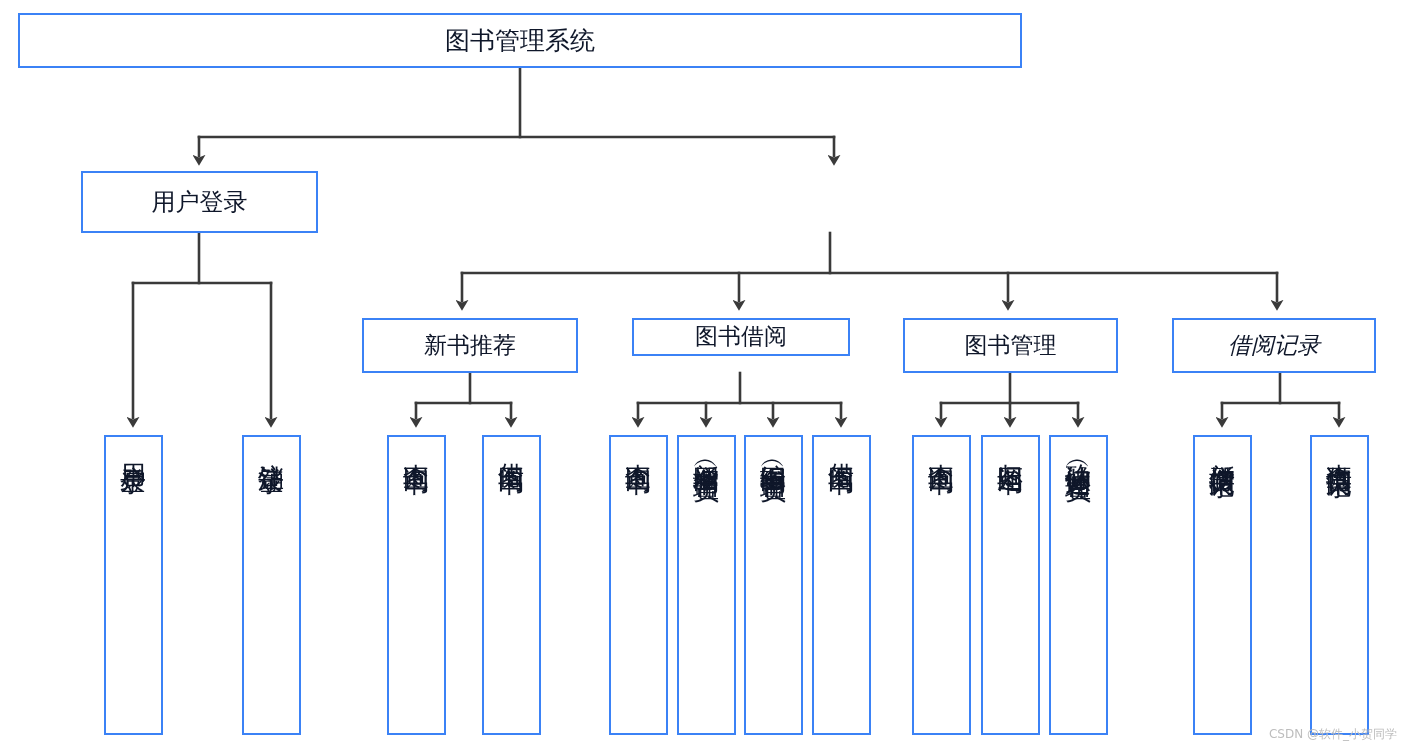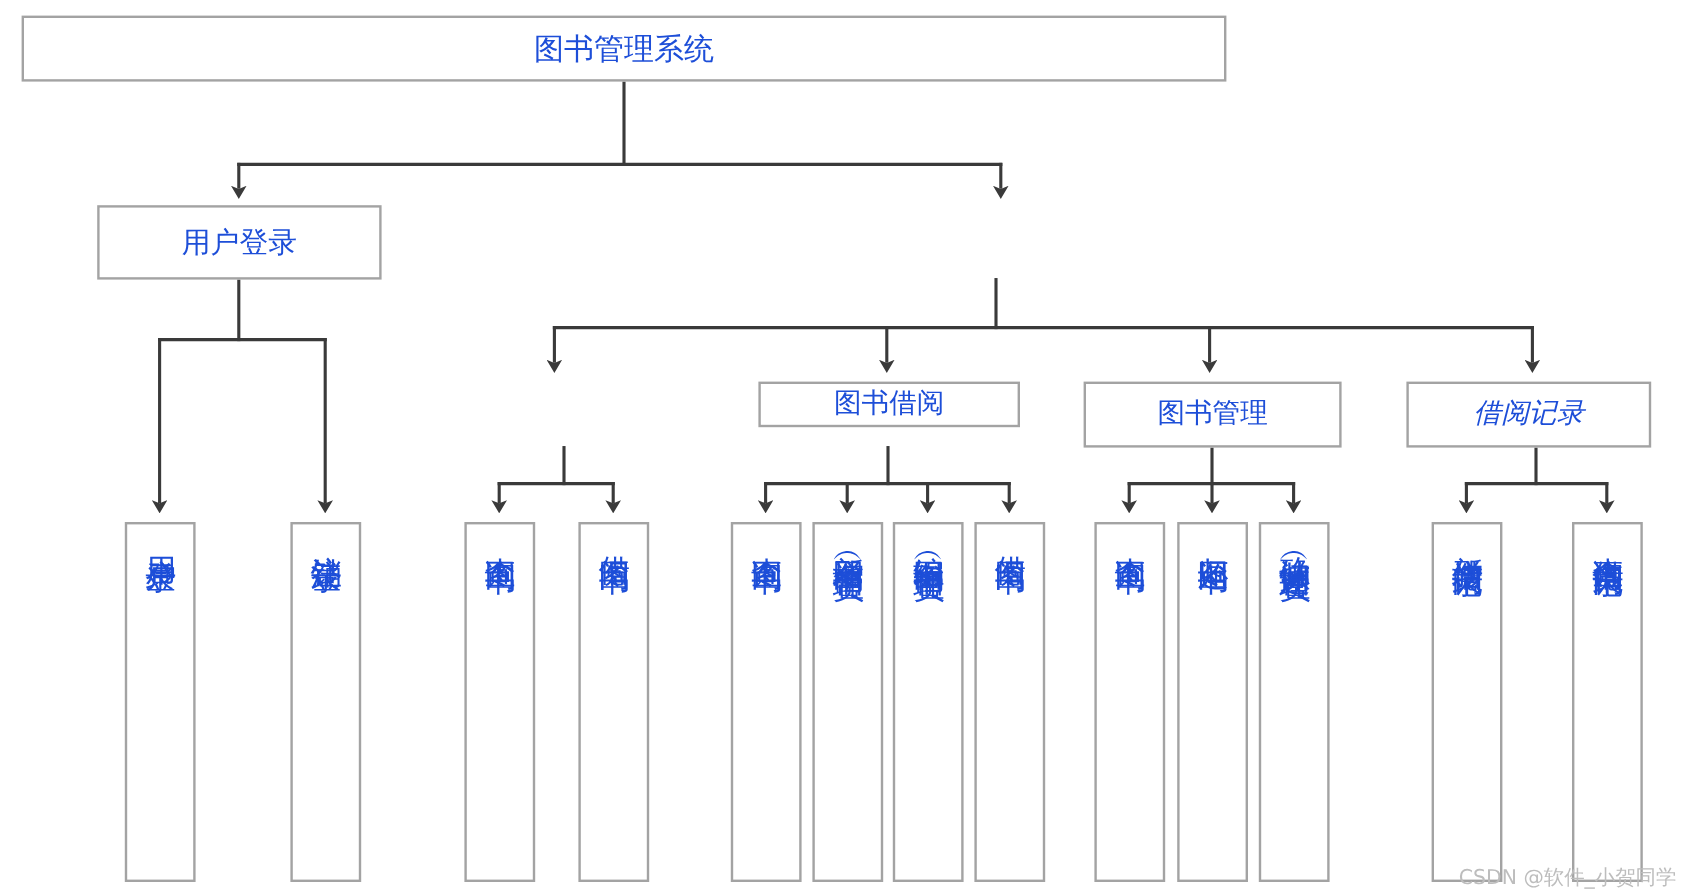--- a/index.html
+++ b/index.html
@@ -10,25 +10,25 @@
     position:relative;
     overflow:hidden;
   }
   #canvas{position:absolute;left:0;top:0;width:1405px;height:747px;}
   svg.wires{position:absolute;left:0;top:0;width:1405px;height:747px;pointer-events:none;}
 
   .node{
     position:absolute;
     box-sizing:border-box;
     background:#ffffff;
-    border:2px solid #a3a3a3;
+    border:2px solid #3b82f6;
     display:flex;
     align-items:center;
     justify-content:center;
-    color:#1d4ed8;
+    color:#0f172a;
     z-index:2;
   }
   .node .lbl{
     display:block;
     text-align:center;
     line-height:1.18;
     white-space:nowrap;
   }
   .node.root .lbl{font-size:25px;}
   .node.lvl2 .lbl{font-size:24px;}
@@ -46,21 +46,21 @@
     font-size:26px;
     letter-spacing:2px;
     line-height:1;
     white-space:nowrap;
   }
 
   .watermark{
     position:absolute;
     right:8px;
     bottom:4px;
-    font-size:17px;
+    font-size:12px;
     color:#bdbdbd;
     z-index:5;
     white-space:nowrap;
     font-family:"DejaVu Sans","Liberation Sans",sans-serif;
   }
 </style>
 </head>
 <body>
 
 <div id="canvas">
@@ -116,20 +116,23 @@
   </svg>
 
   <div class="node root" style="left:18px;top:13px;width:1004px;height:55px;">
     <span class="lbl">图书管理系统</span>
   </div>
 
   <div class="node lvl2" style="left:81px;top:171px;width:237px;height:62px;">
     <span class="lbl">用户登录</span>
   </div>
 
+  <div class="node lvl3" style="left:362px;top:318px;width:216px;height:55px;">
+    <span class="lbl">新书推荐</span>
+  </div>
   <div class="node lvl3" style="left:632px;top:318px;width:218px;height:38px;">
     <span class="lbl">图书借阅</span>
   </div>
   <div class="node lvl3" style="left:903px;top:318px;width:215px;height:55px;">
     <span class="lbl">图书管理</span>
   </div>
   <div class="node lvl3" style="left:1172px;top:318px;width:204px;height:55px;font-style:italic;">
     <span class="lbl">借阅记录</span>
   </div>
 

